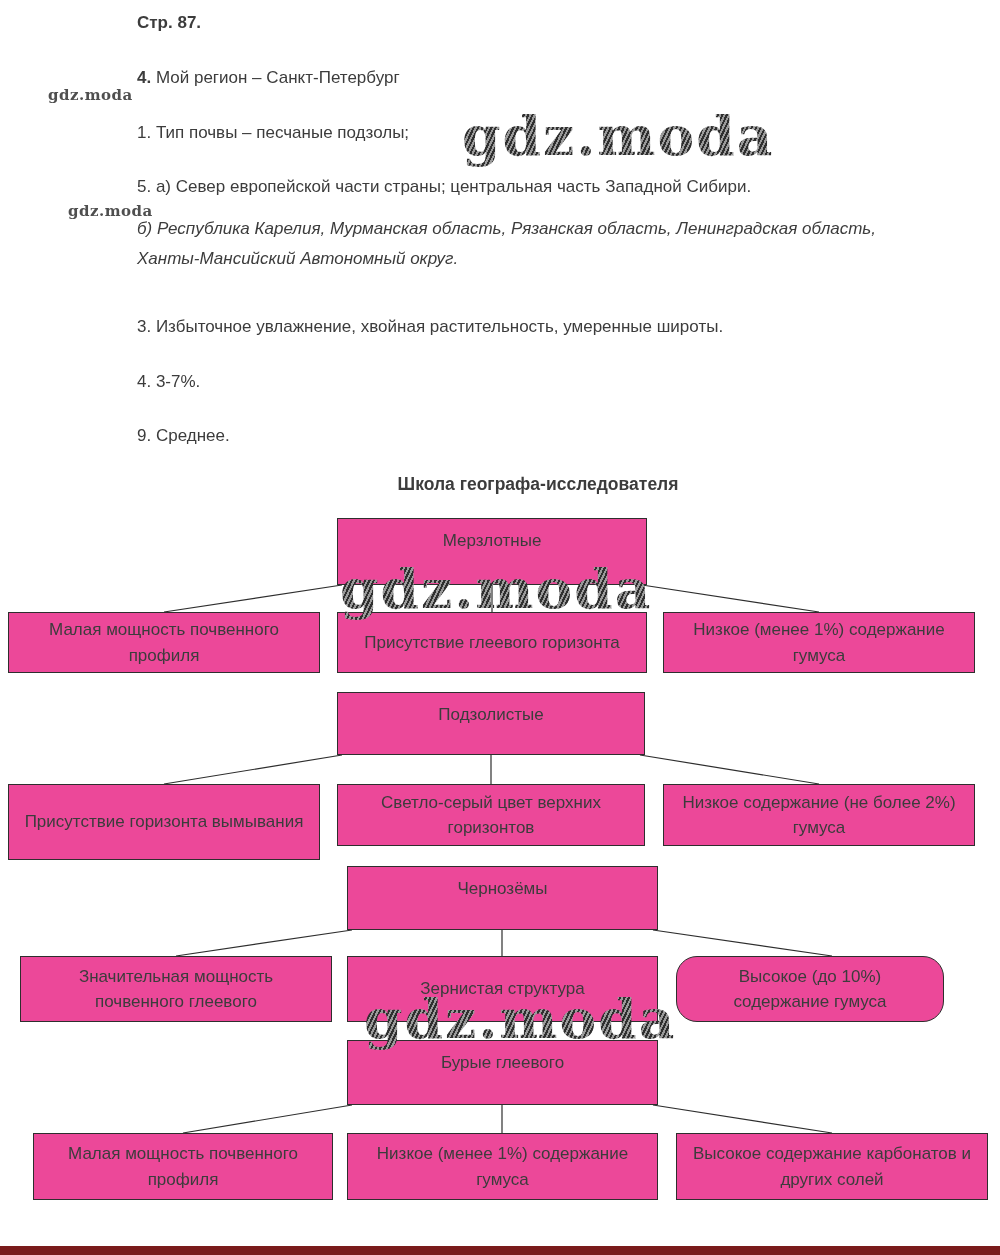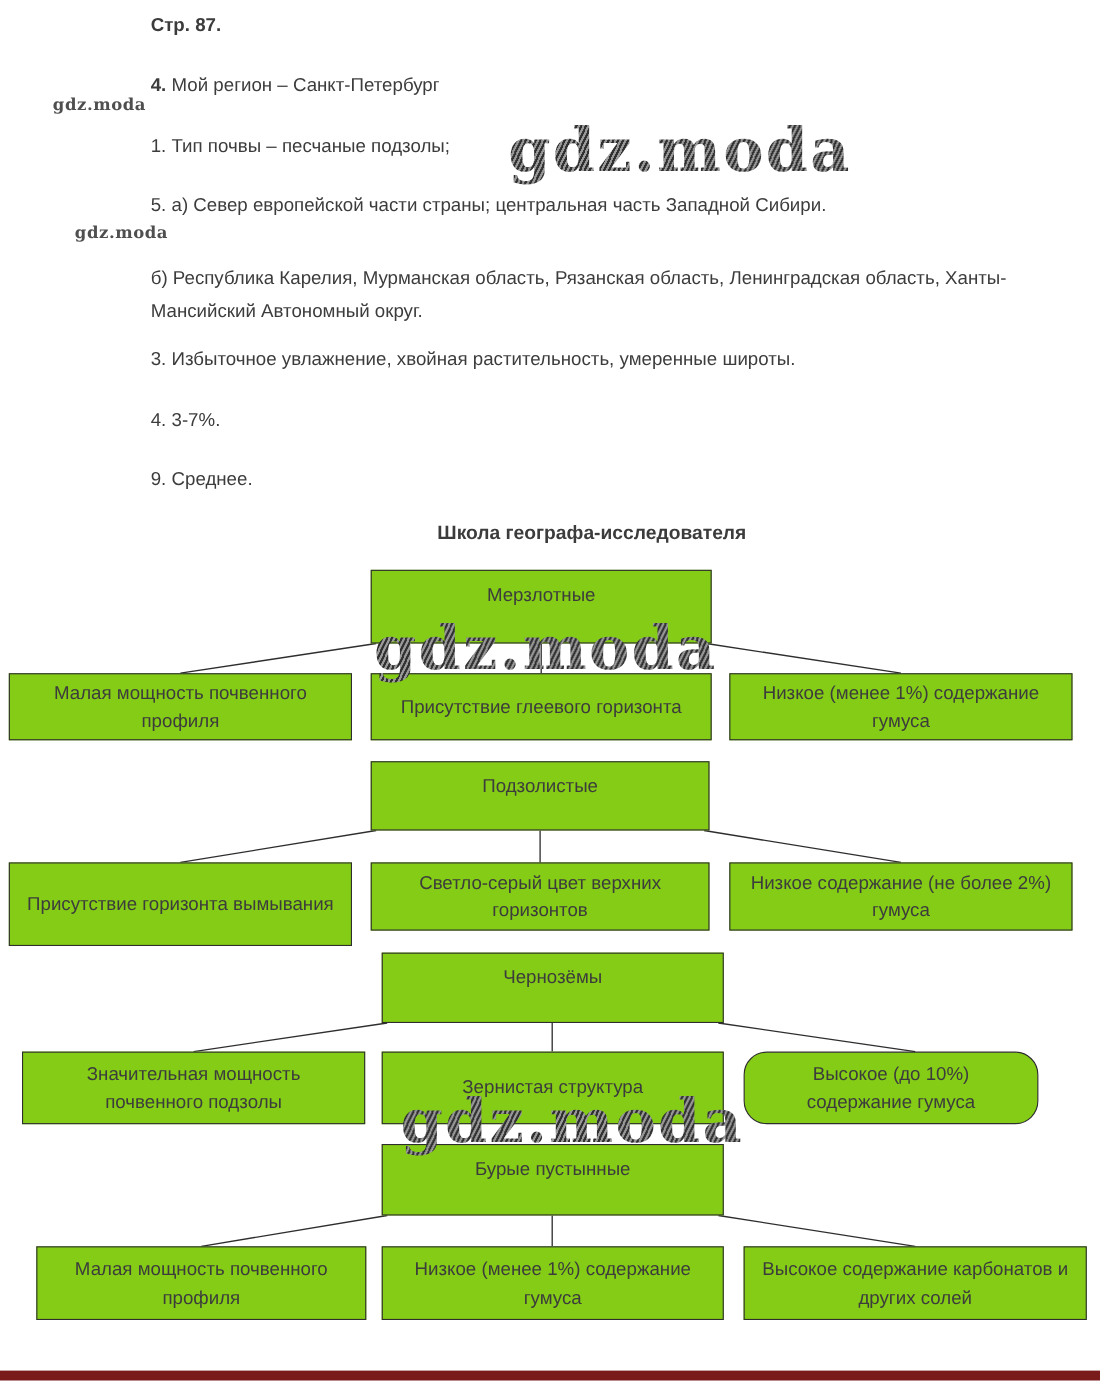--- a/index.html
+++ b/index.html
@@ -6,21 +6,21 @@
   body{
     width:1000px;height:1255px;position:relative;background:#ffffff;
     font-family:"Liberation Sans", sans-serif;color:#3c3c3c;overflow:hidden;
   }
   .abs{position:absolute;}
   .para{font-size:17px;line-height:1.75;}
   .bold{font-weight:bold;}
   .text-col{left:137px;width:780px;}
   .diagram-title{font-weight:bold;font-size:17.5px;text-align:center;left:76px;width:924px;top:474px;}
   .box{
-    position:absolute;box-sizing:border-box;background:#84cc16;
+    position:absolute;box-sizing:border-box;background:#ec4899;
     border:1.4px solid #2e2e2e;display:flex;justify-content:center;
     text-align:center;font-size:17px;line-height:1.5;padding:4px 14px;z-index:2;
   }
   .box.parent{align-items:flex-start;padding-top:9px;}
   .box.child{align-items:center;}
   #connectors{position:absolute;left:0;top:0;z-index:1;pointer-events:none;}
   #connectors line{stroke:#2e2e2e;stroke-width:1.2;}
   .wm{
     position:absolute;font-family:"DejaVu Serif", serif;font-weight:bold;
     color:#4f4f4f;z-index:5;white-space:nowrap;
@@ -40,21 +40,21 @@
 <body>
 
 <div class="abs para bold text-col" style="top:8px;">Стр. 87.</div>
 
 <div class="abs para text-col" style="top:63px;">
   <span class="bold">4.</span><span> Мой регион – Санкт-Петербург</span>
 </div>
 
 <div class="abs para text-col" style="top:118px;">1. Тип почвы – песчаные подзолы;</div>
 <div class="abs para text-col" style="top:172px;">5. а) Север европейской части страны; центральная часть Западной Сибири.</div>
-<div class="abs para text-col" style="top:238px;">б) Республика Карелия, Мурманская область, Рязанская область, Ленинградская область, Ханты-Мансийский Автономный округ.</div>
+<div class="abs para text-col" style="top:214px;font-style:italic;">б) Республика Карелия, Мурманская область, Рязанская область, Ленинградская область, Ханты-Мансийский Автономный округ.</div>
 <div class="abs para text-col" style="top:312px;">3. Избыточное увлажнение, хвойная растительность, умеренные широты.</div>
 <div class="abs para text-col" style="top:367px;">4. 3-7%.</div>
 <div class="abs para text-col" style="top:421px;">9. Среднее.</div>
 
 <div class="abs diagram-title">Школа географа-исследователя</div>
 
 <svg id="connectors" width="1000" height="1255">
 
   <line x1="342" y1="585" x2="164" y2="612"></line>
   <line x1="492" y1="585" x2="492" y2="612"></line>
@@ -77,25 +77,25 @@
 <div class="box child" style="left:8px;top:612px;width:312px;height:61px;">Малая мощность почвенного профиля</div>
 <div class="box child" style="left:337px;top:612px;width:310px;height:61px;">Присутствие глеевого горизонта</div>
 <div class="box child" style="left:663px;top:612px;width:312px;height:61px;">Низкое (менее 1%) содержание гумуса</div>
 
 <div class="box parent" style="left:337px;top:692px;width:308px;height:63px;">Подзолистые</div>
 <div class="box child" style="left:8px;top:784px;width:312px;height:76px;">Присутствие горизонта вымывания</div>
 <div class="box child" style="left:337px;top:784px;width:308px;height:62px;">Светло-серый цвет верхних горизонтов</div>
 <div class="box child" style="left:663px;top:784px;width:312px;height:62px;">Низкое содержание (не более 2%) гумуса</div>
 
 <div class="box parent" style="left:347px;top:866px;width:311px;height:64px;">Чернозёмы</div>
-<div class="box child" style="left:20px;top:956px;width:312px;height:66px;">Значительная мощность почвенного подзолы</div>
+<div class="box child" style="left:20px;top:956px;width:312px;height:66px;">Значительная мощность почвенного глеевого</div>
 <div class="box child" style="left:347px;top:956px;width:311px;height:66px;">Зернистая структура</div>
 <div class="box child" style="left:676px;top:956px;width:268px;height:66px;border-radius:21px;">Высокое (до 10%) содержание гумуса</div>
 
-<div class="box parent" style="left:347px;top:1040px;width:311px;height:65px;">Бурые пустынные</div>
+<div class="box parent" style="left:347px;top:1040px;width:311px;height:65px;">Бурые глеевого</div>
 <div class="box child" style="left:33px;top:1133px;width:300px;height:67px;">Малая мощность почвенного профиля</div>
 <div class="box child" style="left:347px;top:1133px;width:311px;height:67px;">Низкое (менее 1%) содержание гумуса</div>
 <div class="box child" style="left:676px;top:1133px;width:312px;height:67px;">Высокое содержание карбонатов и других солей</div>
 
 <div class="wm wm-small" style="left:48px;top:86px;">gdz.moda</div>
 <div class="wm wm-small" style="left:68px;top:202px;">gdz.moda</div>
 <div class="wm wm-large" style="left:462px;top:103px;">gdz.moda</div>
 <div class="wm wm-large" style="left:340px;top:556px;">gdz.moda</div>
 <div class="wm wm-large" style="left:364px;top:986px;">gdz.moda</div>
 

